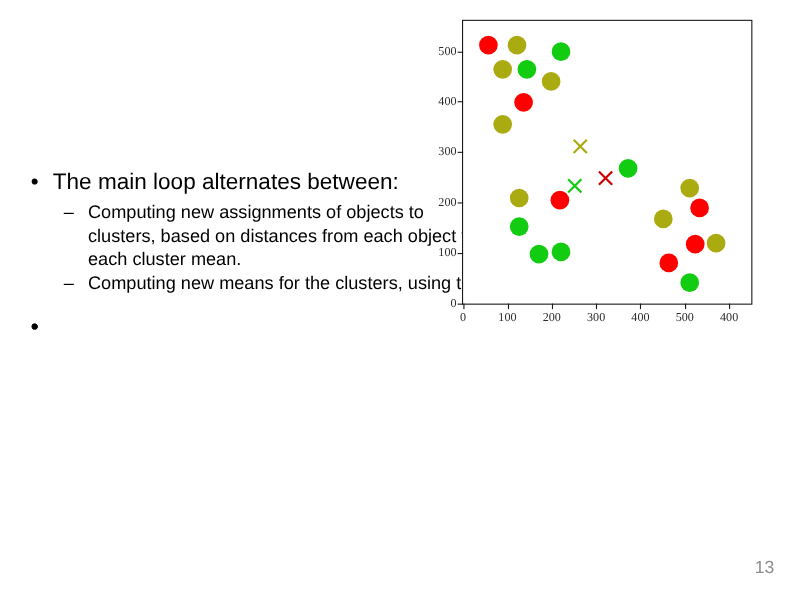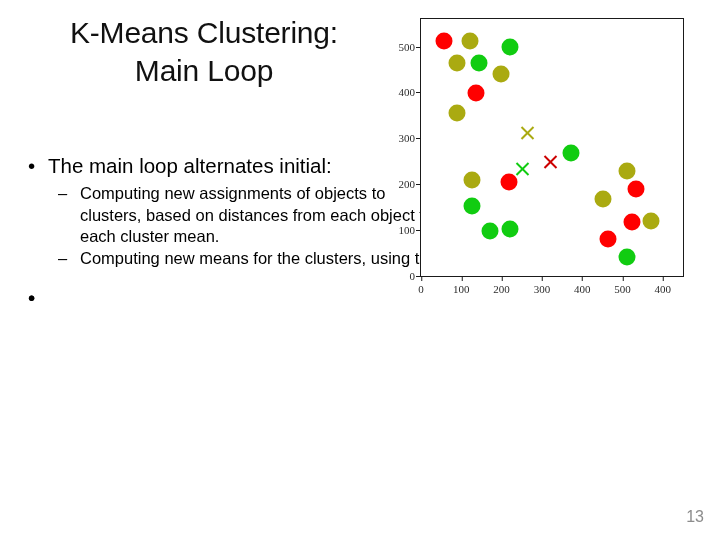--- a/index.html
+++ b/index.html
@@ -171,31 +171,27 @@
     width: 1px;
     height: 5px;
     background: #1a1a1a;
   }
 </style>
 </head>
 <body>
 
 <div id="slide">
 
-  <div id="title-block">
-    <span class="tline">K-Means Clustering:</span>
-    <span class="tline">Main Loop</span>
-  </div>
 
   <div id="body-block">
     <ul class="lvl1">
 
       <li class="b1 narrow">
         <span class="bullet-dot">•</span>
-        <span>The main loop alternates initial:</span>
+        <span>The main loop alternates between:</span>
         <ul class="lvl2">
           <li class="b2 narrow">
             <span class="bullet-dash">–</span>
             <span>Computing new assignments of objects to clusters, based on distances from each object to each cluster mean.</span>
           </li>
           <li class="b2 wide">
             <span class="bullet-dash">–</span>
             <span>Computing new means for the clusters, using the current cluster assignments.</span>
           </li>
         </ul>

